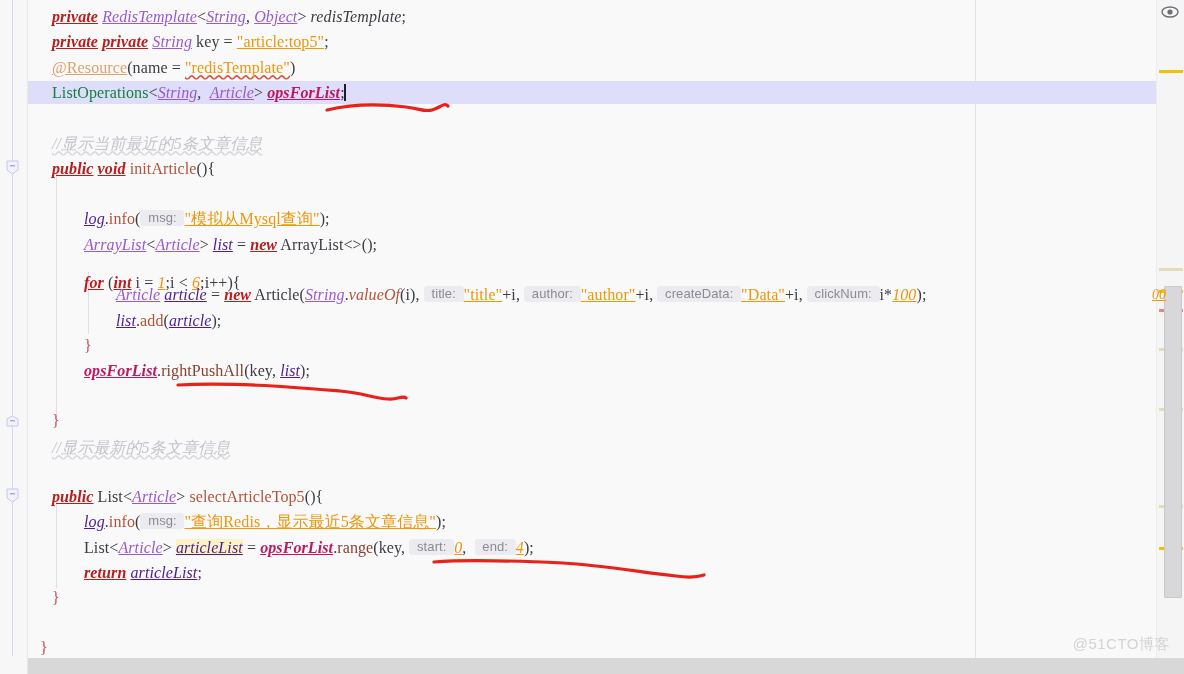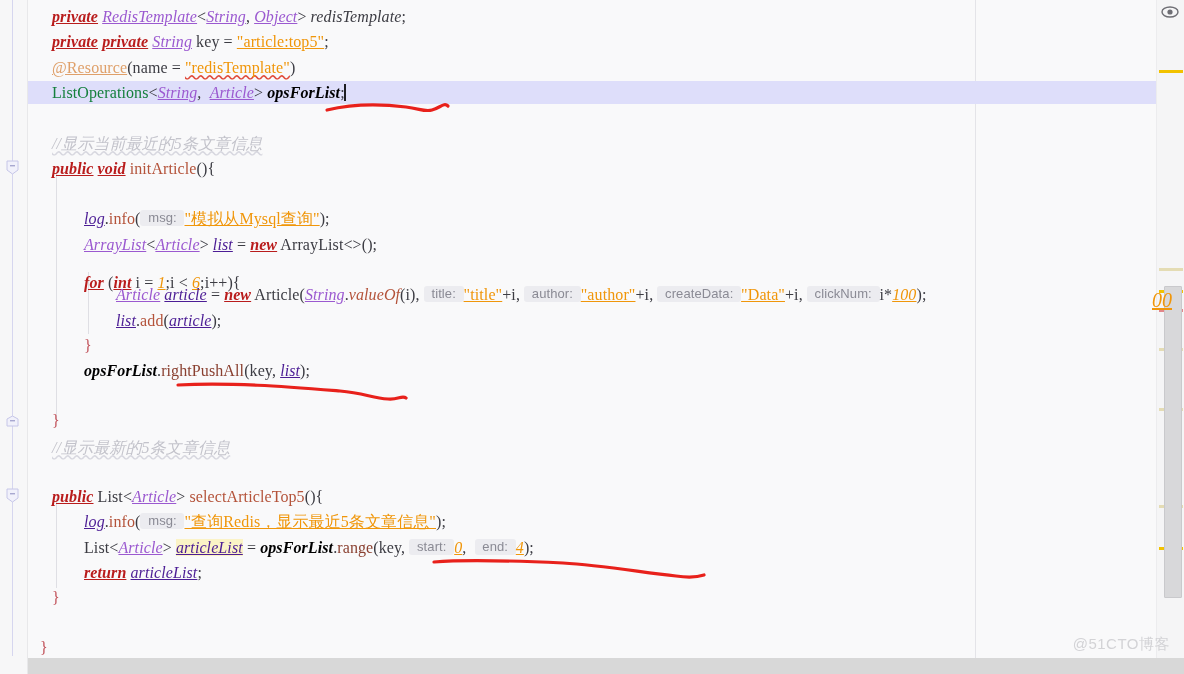--- a/index.html
+++ b/index.html
@@ -82,21 +82,21 @@
     color: #3c3c43;
     letter-spacing: 0.1px;
   }
 
   
   .kw       { color: #b91c1c; font-style: italic; font-weight: bold; text-decoration: underline; }
   .type     { color: #9b59d0; font-style: italic; text-decoration: underline; }
   .cls      { color: #15803d; }
   .plain    { color: #3c3c43; }
   .ident    { color: #3c3c43; }
-  .fld      { color: #000000; font-style: italic; font-weight: bold; }
+  .fld      { color: #be185d; font-style: italic; font-weight: bold; text-decoration: underline; }
   .fldu     { color: #4c1d95; font-style: italic; text-decoration: underline; }
   .mth      { color: #b4533a; }
   .mth2     { color: #8a4030; }
   .str      { color: #f0960a; text-decoration: underline; }
   .num      { color: #f0960a; font-style: italic; text-decoration: underline; }
   .anno     { color: #dfa06a; text-decoration: underline; }
   .punc     { color: #3c3c43; }
   .brace    { color: #c2545c; }
   .cmt      { color: #c3c3cb; font-style: italic; }
 
@@ -175,23 +175,22 @@
     border: 1px solid #c9c9cc;
     border-radius: 1px;
   }
 
   
   .overflow-text {
     position: absolute;
     height: 23px; line-height: 23px;
     white-space: pre;
     font-family: "Liberation Serif", serif;
-    font-size: 20px;
+    font-size: 14px;
     z-index: 7;
-    margin-top: 6px;
   }
 
   
   .bottom-bar {
     position: absolute;
     left: 0; bottom: 0;
     width: 1184px; height: 16px;
     background: #ffffff;
   }
   .bottom-strip {

